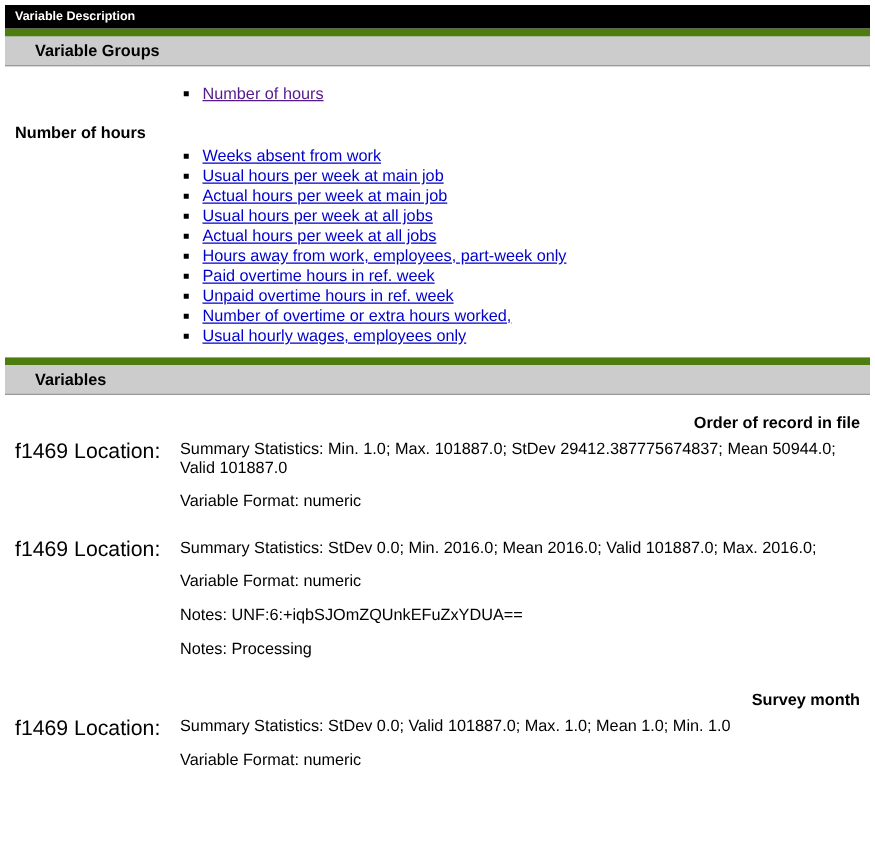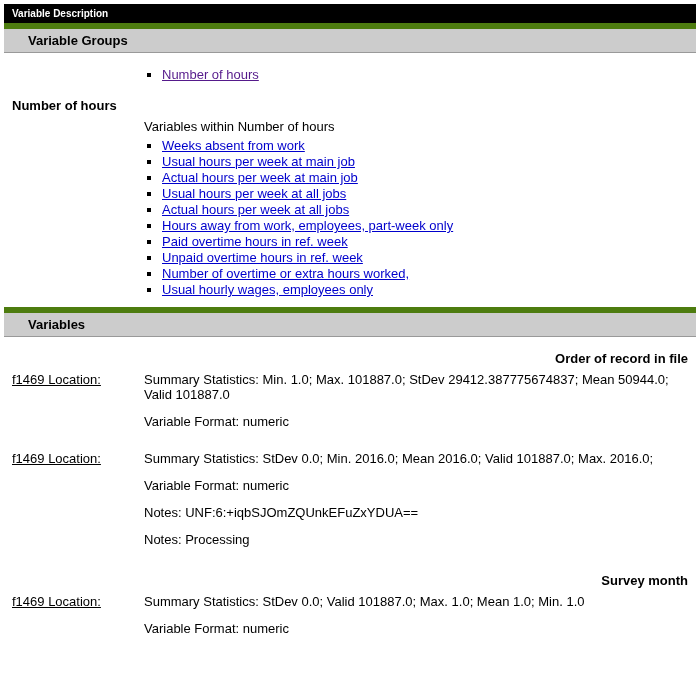--- a/index.html
+++ b/index.html
@@ -73,22 +73,21 @@
   }
   .var-row {
     display: flex;
     font-size: 13px;
     margin-bottom: 10px;
     align-items: flex-start;
   }
   .var-row .left {
     width: 132px;
     flex-shrink: 0;
-    font-size: 13px;
-    text-decoration: underline;
+    font-size: 17px;
   }
   .var-row .right {
     flex: 1;
   }
   .var-row .right .line {
     margin-bottom: 12px;
   }
 </style>
 </head>
 <body>
@@ -105,21 +104,20 @@
   <ul>
     <li>
       <a href="#" class="purple-link">Number of hours</a>
     </li>
   </ul>
 </div>
 
 <div class="section-title">Number of hours</div>
 
 <div class="var-list">
-  <div class="caption">Variables within Number of hours</div>
   <ul id="group-links-ul">
       <li><a href="#" class="blue-link">Weeks absent from work</a></li>
       <li><a href="#" class="blue-link">Usual hours per week at main job</a></li>
       <li><a href="#" class="blue-link">Actual hours per week at main job</a></li>
       <li><a href="#" class="blue-link">Usual hours per week at all jobs</a></li>
       <li><a href="#" class="blue-link">Actual hours per week at all jobs</a></li>
       <li><a href="#" class="blue-link">Hours away from work, employees, part-week only</a></li>
       <li><a href="#" class="blue-link">Paid overtime hours in ref. week</a></li>
       <li><a href="#" class="blue-link">Unpaid overtime hours in ref. week</a></li>
       <li><a href="#" class="blue-link">Number of overtime or extra hours worked,</a></li>

